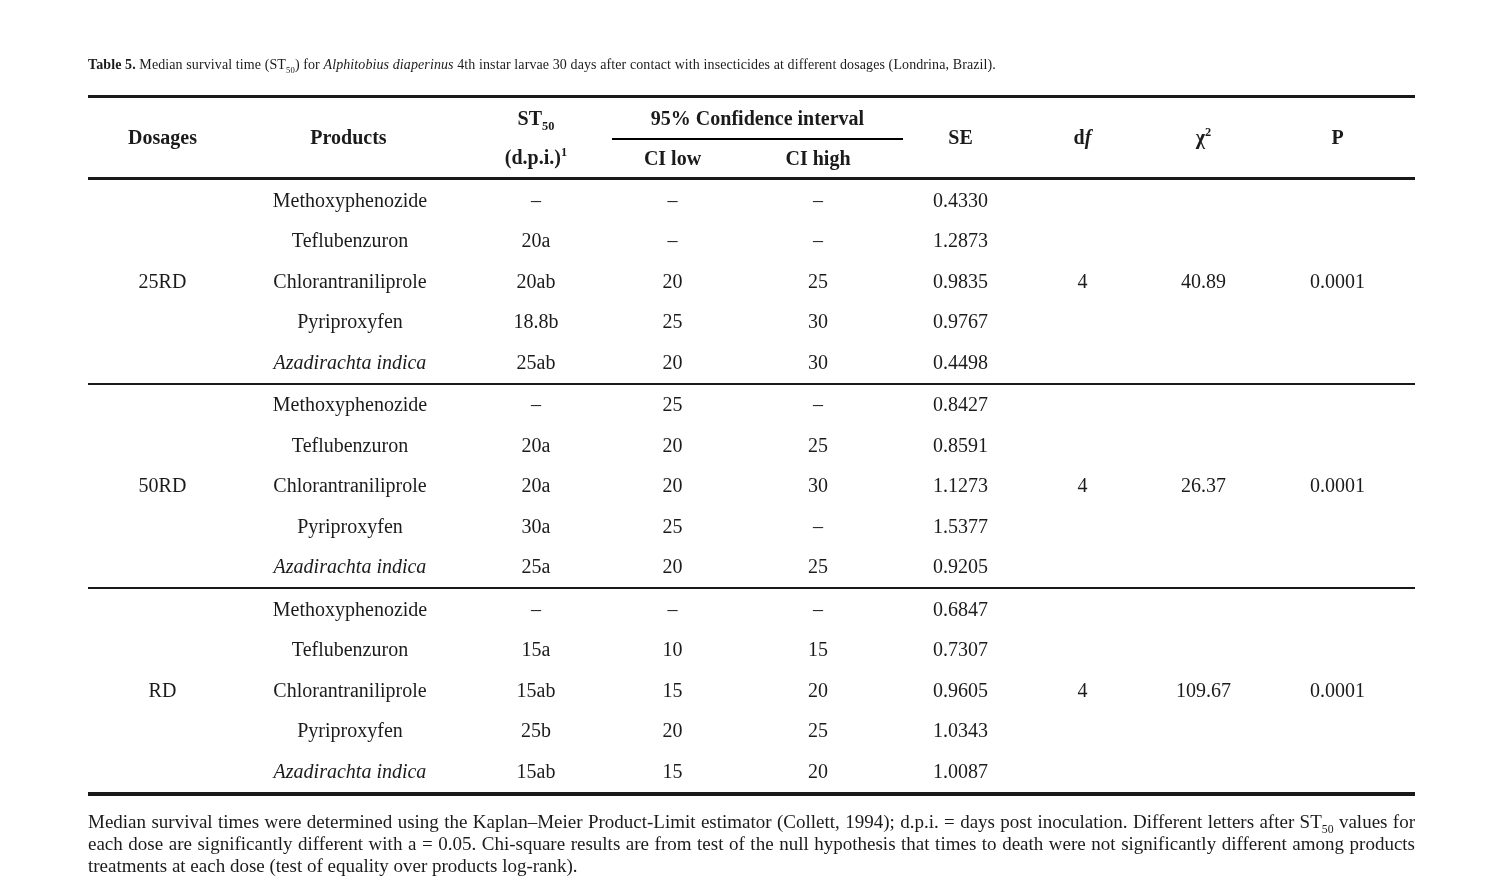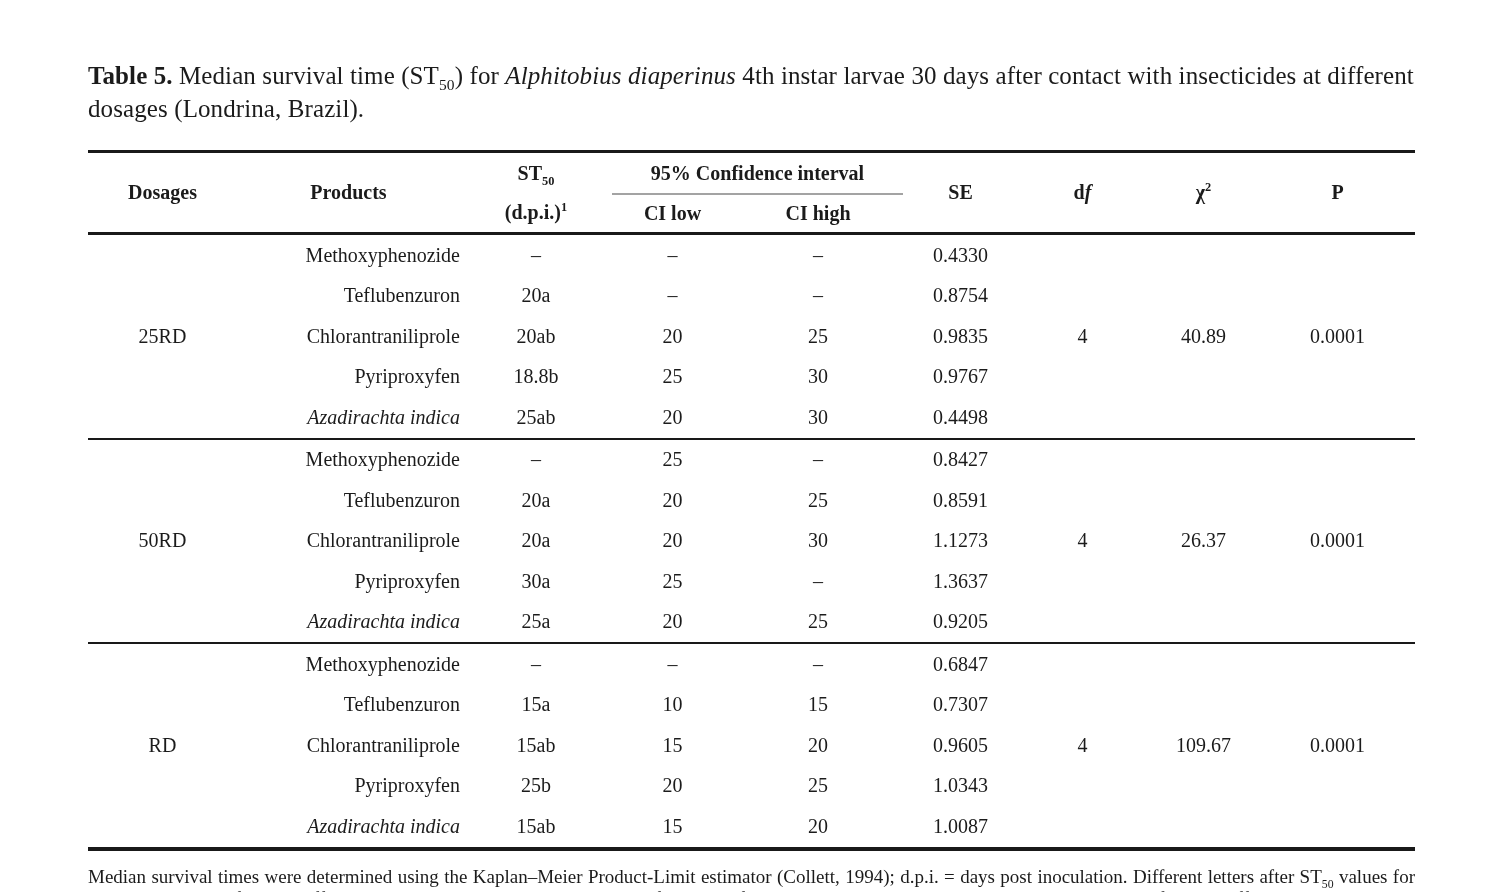--- a/index.html
+++ b/index.html
@@ -9,21 +9,21 @@
     overflow: hidden;
     font-family: "Liberation Serif", "DejaVu Serif", serif;
     color: #1b1b1b;
   }
   .page {
     box-sizing: content-box;
     width: 1327px;
     padding: 34px 85px 0 88px;
   }
   .title {
-    font-size: 25px;
+    font-size: 14px;
     line-height: 33px;
     letter-spacing: 0.1px;
   }
   .bold { font-weight: bold; }
   .it   { font-style: italic; }
   .sub  { font-size: 0.62em; vertical-align: sub;   line-height: 0; }
   .sup  { font-size: 0.62em; vertical-align: super; line-height: 0; }
 
   table.survival {
     table-layout: fixed;
@@ -36,34 +36,34 @@
   thead { border-bottom: 3px solid #191919; }
   thead th {
     font-weight: bold;
     padding: 0;
     text-align: center;
     vertical-align: middle;
     font-size: 20px;
   }
   th.spanner {
     height: 40px;
-    border-bottom: 2px solid #a3a3a3;
+    border-bottom: 2px solid #000000;
   }
   tr.sub-row th { height: 37px; }
   .st50-stack div { line-height: 39px; font-weight: bold; text-align: center; }
 
   tbody { border-bottom: 2px solid #191919; }
   tbody:last-of-type { border-bottom: none; }
   td {
     height: 40.5px;
     padding: 0;
     text-align: center;
     vertical-align: middle;
   }
-  td.product { text-align: right; padding-left: 3px; }
+  td.product { text-align: center; padding-left: 3px; }
 
   .footnote {
     margin-top: 15px;
     font-size: 19px;
     line-height: 22px;
     text-align: justify;
   }
 </style>
 </head>
 <body>
@@ -115,21 +115,21 @@
           <td>0.4330</td>
           <td rowspan="5">4</td>
           <td rowspan="5">40.89</td>
           <td rowspan="5">0.0001</td>
         </tr>
         <tr>
           <td class="product">Teflubenzuron</td>
           <td>20a</td>
           <td>–</td>
           <td>–</td>
-          <td>0.8754</td>
+          <td>1.2873</td>
         </tr>
         <tr>
           <td class="product">Chlorantraniliprole</td>
           <td>20ab</td>
           <td>20</td>
           <td>25</td>
           <td>0.9835</td>
         </tr>
         <tr>
           <td class="product">Pyriproxyfen</td>
@@ -170,21 +170,21 @@
           <td>20a</td>
           <td>20</td>
           <td>30</td>
           <td>1.1273</td>
         </tr>
         <tr>
           <td class="product">Pyriproxyfen</td>
           <td>30a</td>
           <td>25</td>
           <td>–</td>
-          <td>1.3637</td>
+          <td>1.5377</td>
         </tr>
         <tr>
           <td class="product it">Azadirachta indica</td>
           <td>25a</td>
           <td>20</td>
           <td>25</td>
           <td>0.9205</td>
         </tr>
       </tbody>
       <tbody>

